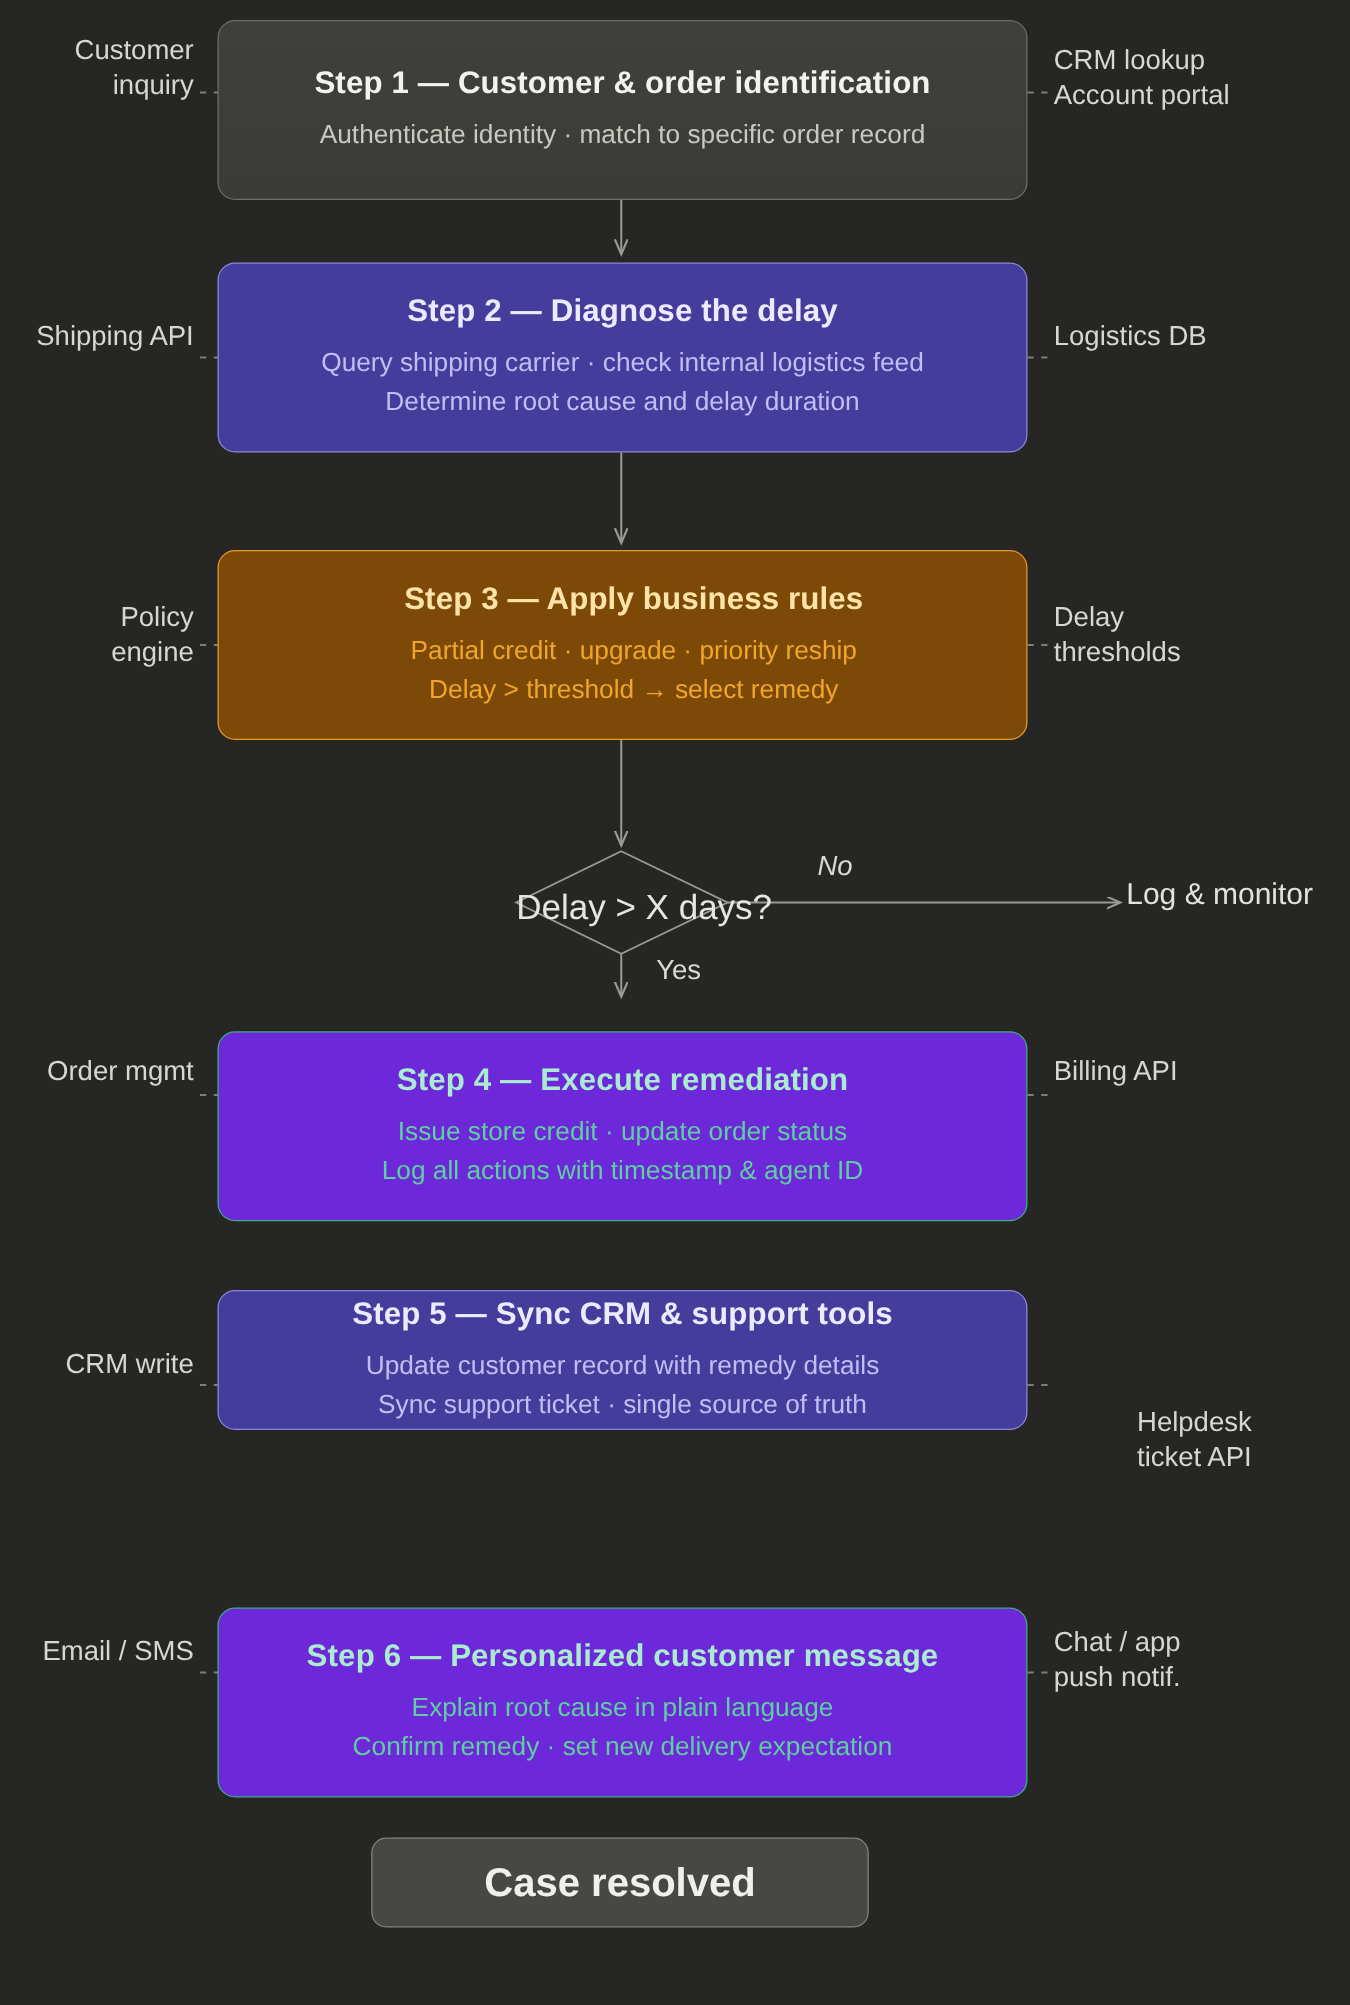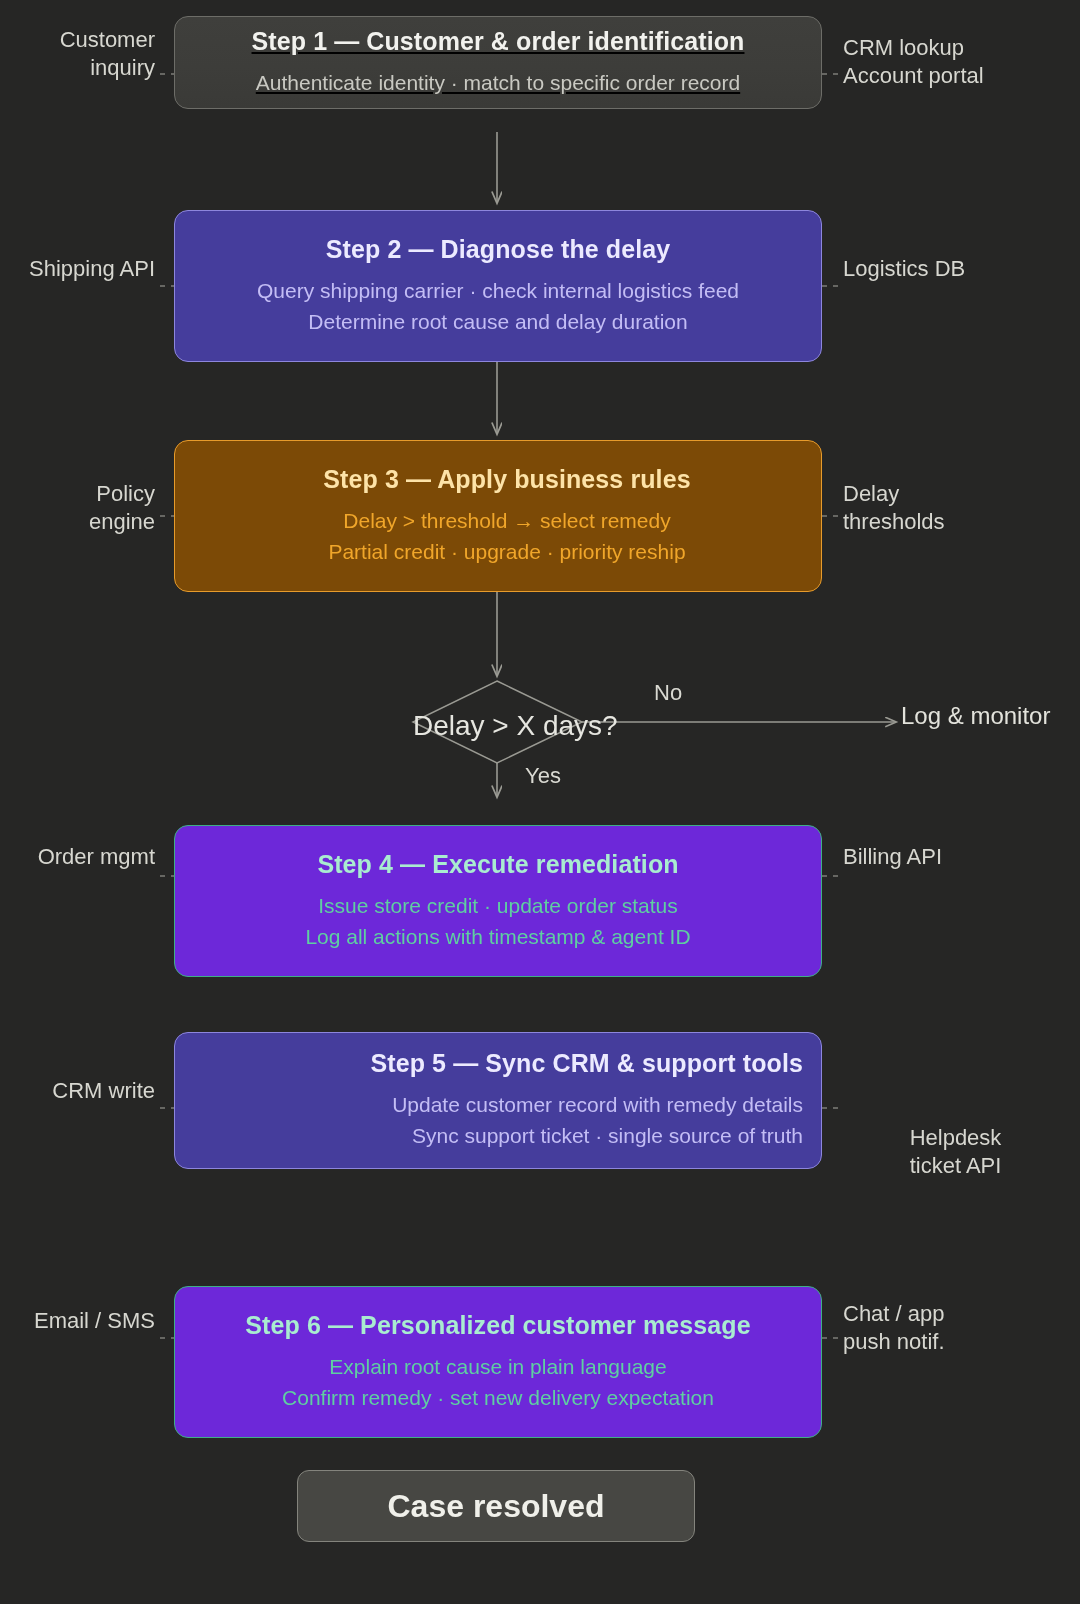--- a/index.html
+++ b/index.html
@@ -165,61 +165,61 @@
       <line x1="822" y1="516" x2="838" y2="516"></line>
       <line x1="160" y1="876" x2="176" y2="876"></line>
       <line x1="822" y1="876" x2="838" y2="876"></line>
       <line x1="160" y1="1108" x2="176" y2="1108"></line>
       <line x1="822" y1="1108" x2="838" y2="1108"></line>
       <line x1="160" y1="1338" x2="176" y2="1338"></line>
       <line x1="822" y1="1338" x2="838" y2="1338"></line>
     </g>
   </svg>
 
-  <div class="node gray" style="left:174px; top:16px; width:648px; height:93px;text-decoration:underline;">
+  <div class="node gray" style="left:174px; top:16px; width:648px; height:144px;">
     <div class="title">Step 1 — Customer &amp; order identification</div>
     <div class="line">Authenticate identity · match to specific order record</div>
   </div>
   <div class="side left" style="right:925px; top:26px; width:200px;">Customer
 inquiry</div>
   <div class="side right" style="left:843px; top:34px; width:225px;">CRM lookup
 Account portal</div>
 
   <div class="node purple" style="left:174px; top:210px; width:648px; height:152px;">
     <div class="title">Step 2 — Diagnose the delay</div>
     <div class="line">Query shipping carrier · check internal logistics feed</div>
     <div class="line">Determine root cause and delay duration</div>
   </div>
   <div class="side left" style="right:925px; top:255px; width:200px;">Shipping API</div>
   <div class="side right" style="left:843px; top:255px; width:225px;">Logistics DB</div>
 
   <div class="node orange" style="left:174px; top:440px; width:648px; height:152px;">
     <div class="title">Step 3 — Apply business rules</div>
+    <div class="line">Partial credit · upgrade · priority reship</div>
     <div class="line">Delay &gt; threshold → select remedy</div>
-    <div class="line">Partial credit · upgrade · priority reship</div>
   </div>
   <div class="side left" style="right:925px; top:480px; width:200px;">Policy
 engine</div>
   <div class="side right" style="left:843px; top:480px; width:225px;">Delay
 thresholds</div>
 
   <div class="decision-label" style="left:413px; top:710px; width:169px;">Delay &gt; X days?</div>
-  <div class="edge-label" style="left:654px; top:680px;">No</div>
+  <div class="edge-label" style="left:654px; top:680px;font-style:italic;">No</div>
   <div class="edge-label" style="left:525px; top:763px;">Yes</div>
   <div class="sink-label" style="left:901px; top:702px;">Log &amp; monitor</div>
 
   <div class="node green" style="left:174px; top:801px; width:648px; height:152px;">
     <div class="title">Step 4 — Execute remediation</div>
     <div class="line">Issue store credit · update order status</div>
     <div class="line">Log all actions with timestamp &amp; agent ID</div>
   </div>
   <div class="side left" style="right:925px; top:843px; width:200px;">Order mgmt</div>
   <div class="side right" style="left:843px; top:843px; width:225px;">Billing API</div>
 
-  <div class="node purple" style="left:174px; top:1032px; width:648px; height:137px;align-items:flex-end;">
+  <div class="node purple" style="left:174px; top:1032px; width:648px; height:112px;">
     <div class="title">Step 5 — Sync CRM &amp; support tools</div>
     <div class="line">Update customer record with remedy details</div>
     <div class="line">Sync support ticket · single source of truth</div>
   </div>
   <div class="side left" style="right:925px; top:1077px; width:200px;">CRM write</div>
   <div class="side right" style="left:843px; top:1124px; width:225px;text-align:center;">Helpdesk
 ticket API</div>
 
   <div class="node green" style="left:174px; top:1262px; width:648px; height:152px;">
     <div class="title">Step 6 — Personalized customer message</div>

